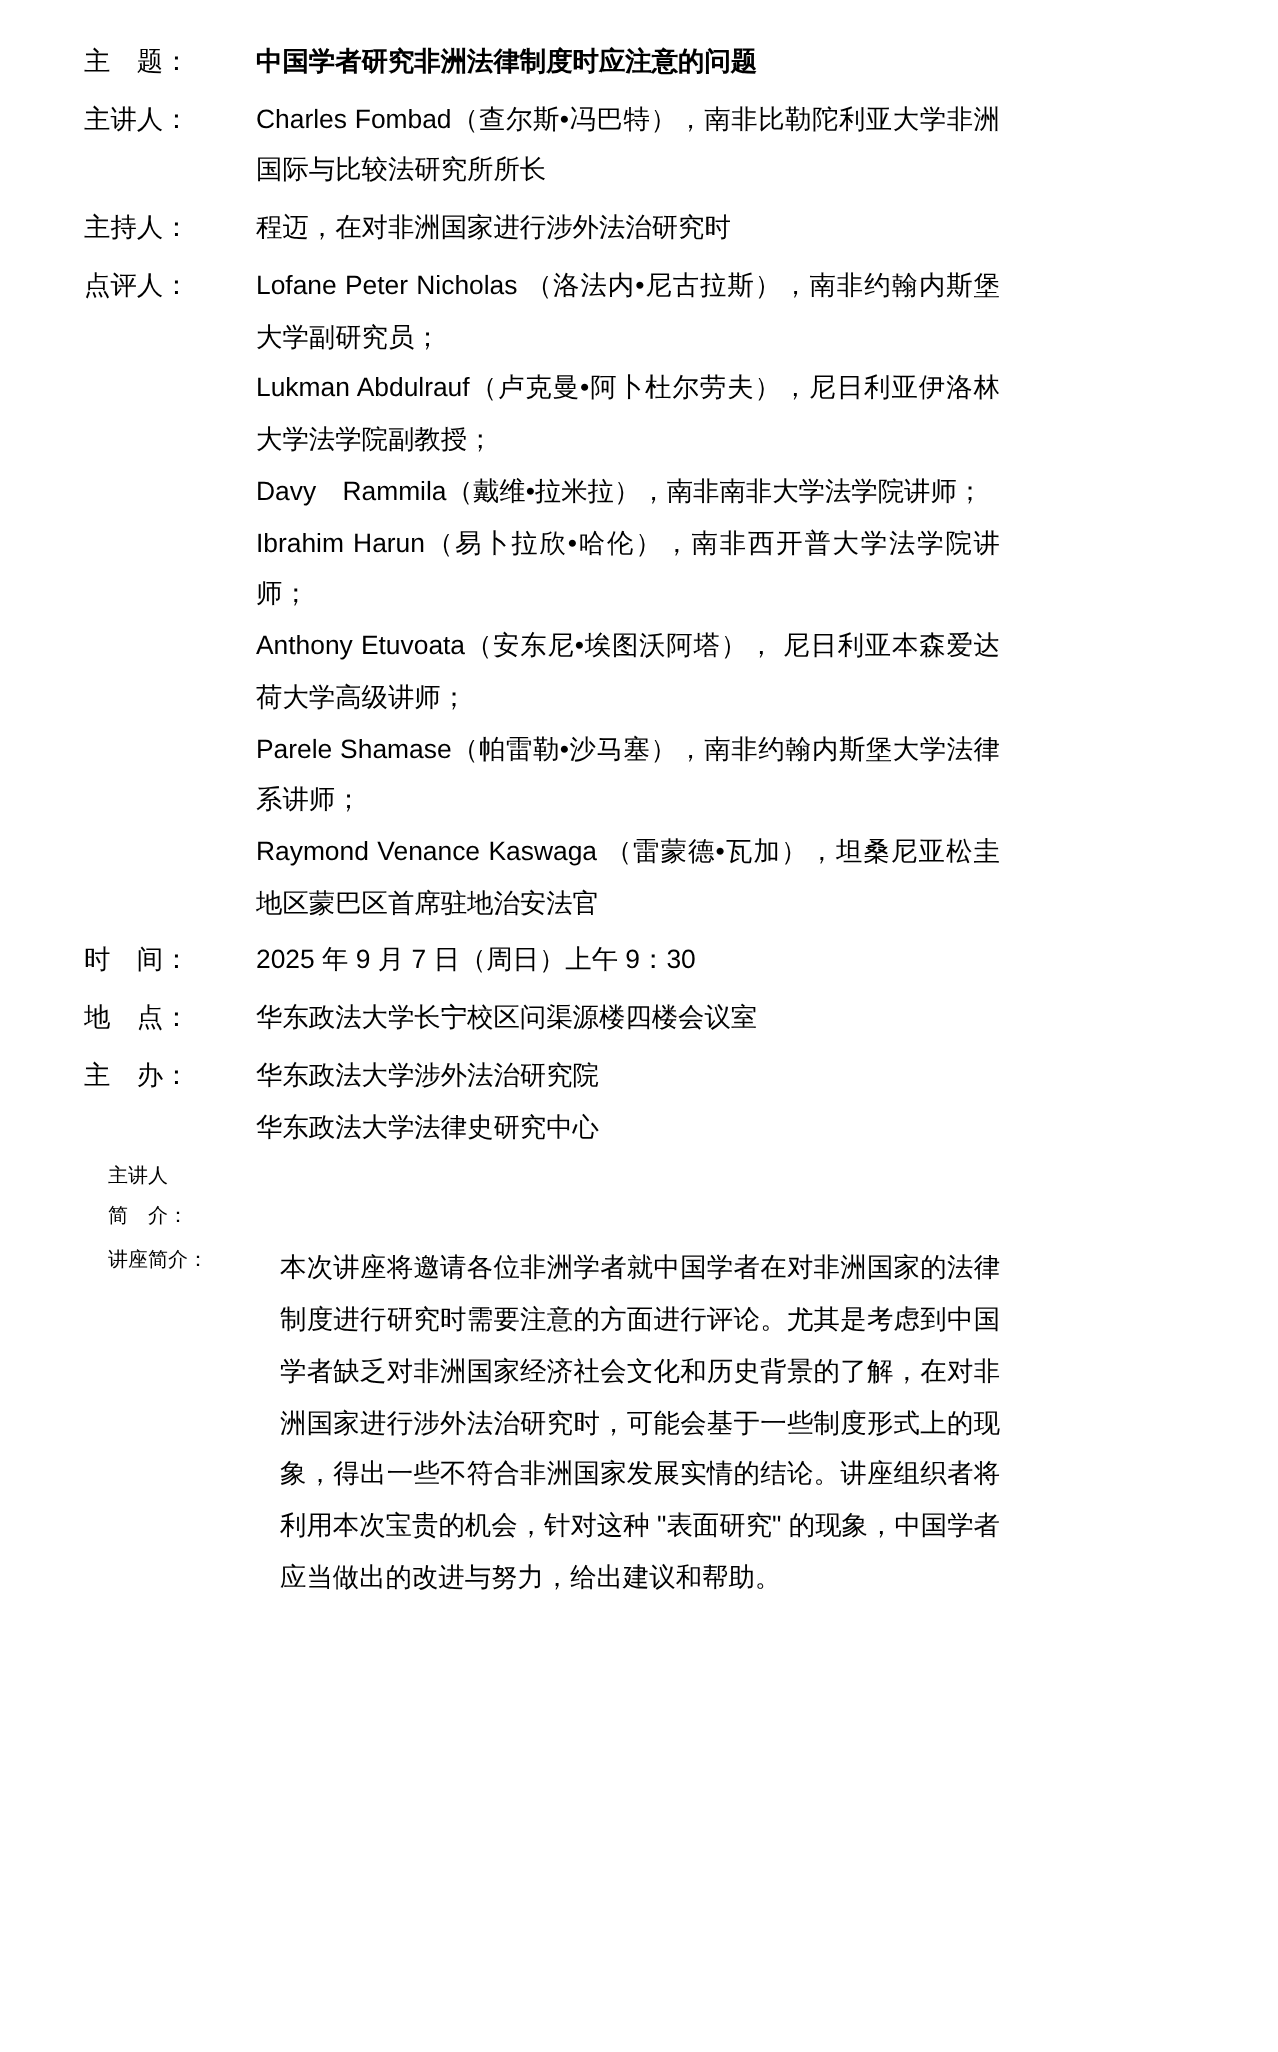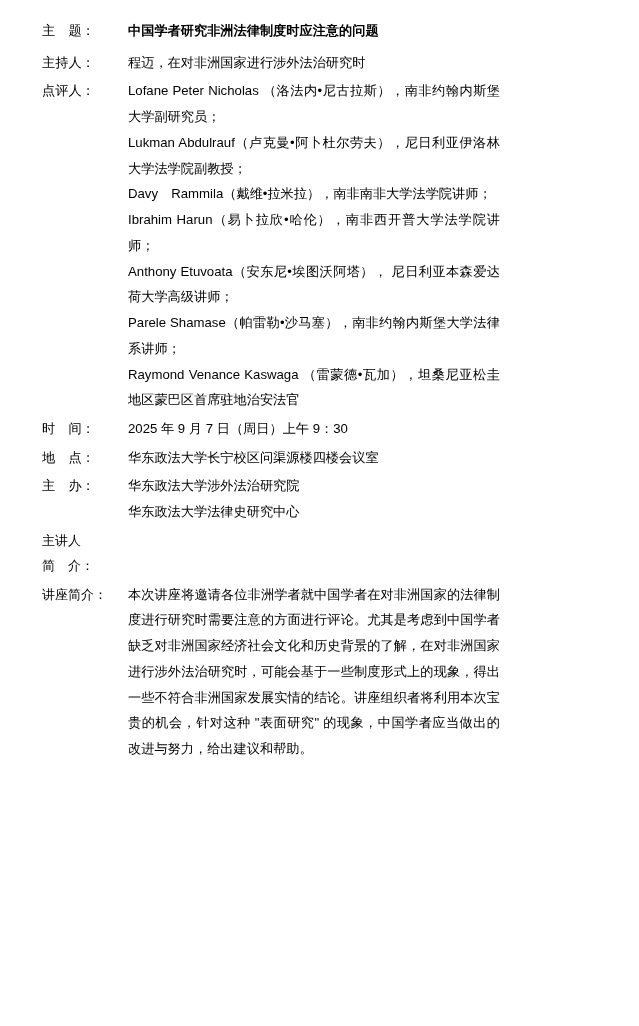--- a/index.html
+++ b/index.html
@@ -51,37 +51,42 @@
     text-align: justify;
     text-justify: inter-ideograph;
   }
   .spacer-sm { height: 3px; }
   .multi .block-para { margin-bottom: 0; }
   .intro .value { text-align: justify; }
   .lecture-label {
     width: 86px;
     flex: 0 0 86px;
     white-space: nowrap;
-    font-size: 13px;
+    font-size: 10px;
     line-height: 1.95;
+    margin-left: 12px;
   }
   .sub-line { display: block; }
 </style>
 </head>
 <body>
 
 <div class="page">
 
   <div class="row title-row">
     <div class="label">主　题：</div>
     <div class="value">中国学者研究非洲法律制度时应注意的问题</div>
   </div>
 
   <div class="spacer-sm"></div>
 
+  <div class="row">
+    <div class="label">主讲人：</div>
+    <div class="value">Charles Fombad（查尔斯•冯巴特），南非比勒陀利亚大学非洲国际与比较法研究所所长</div>
+  </div>
 
   <div class="spacer-sm"></div>
 
   <div class="row">
     <div class="label">主持人：</div>
     <div class="value">程迈，在对非洲国家进行涉外法治研究时</div>
   </div>
 
   <div class="spacer-sm"></div>
 

